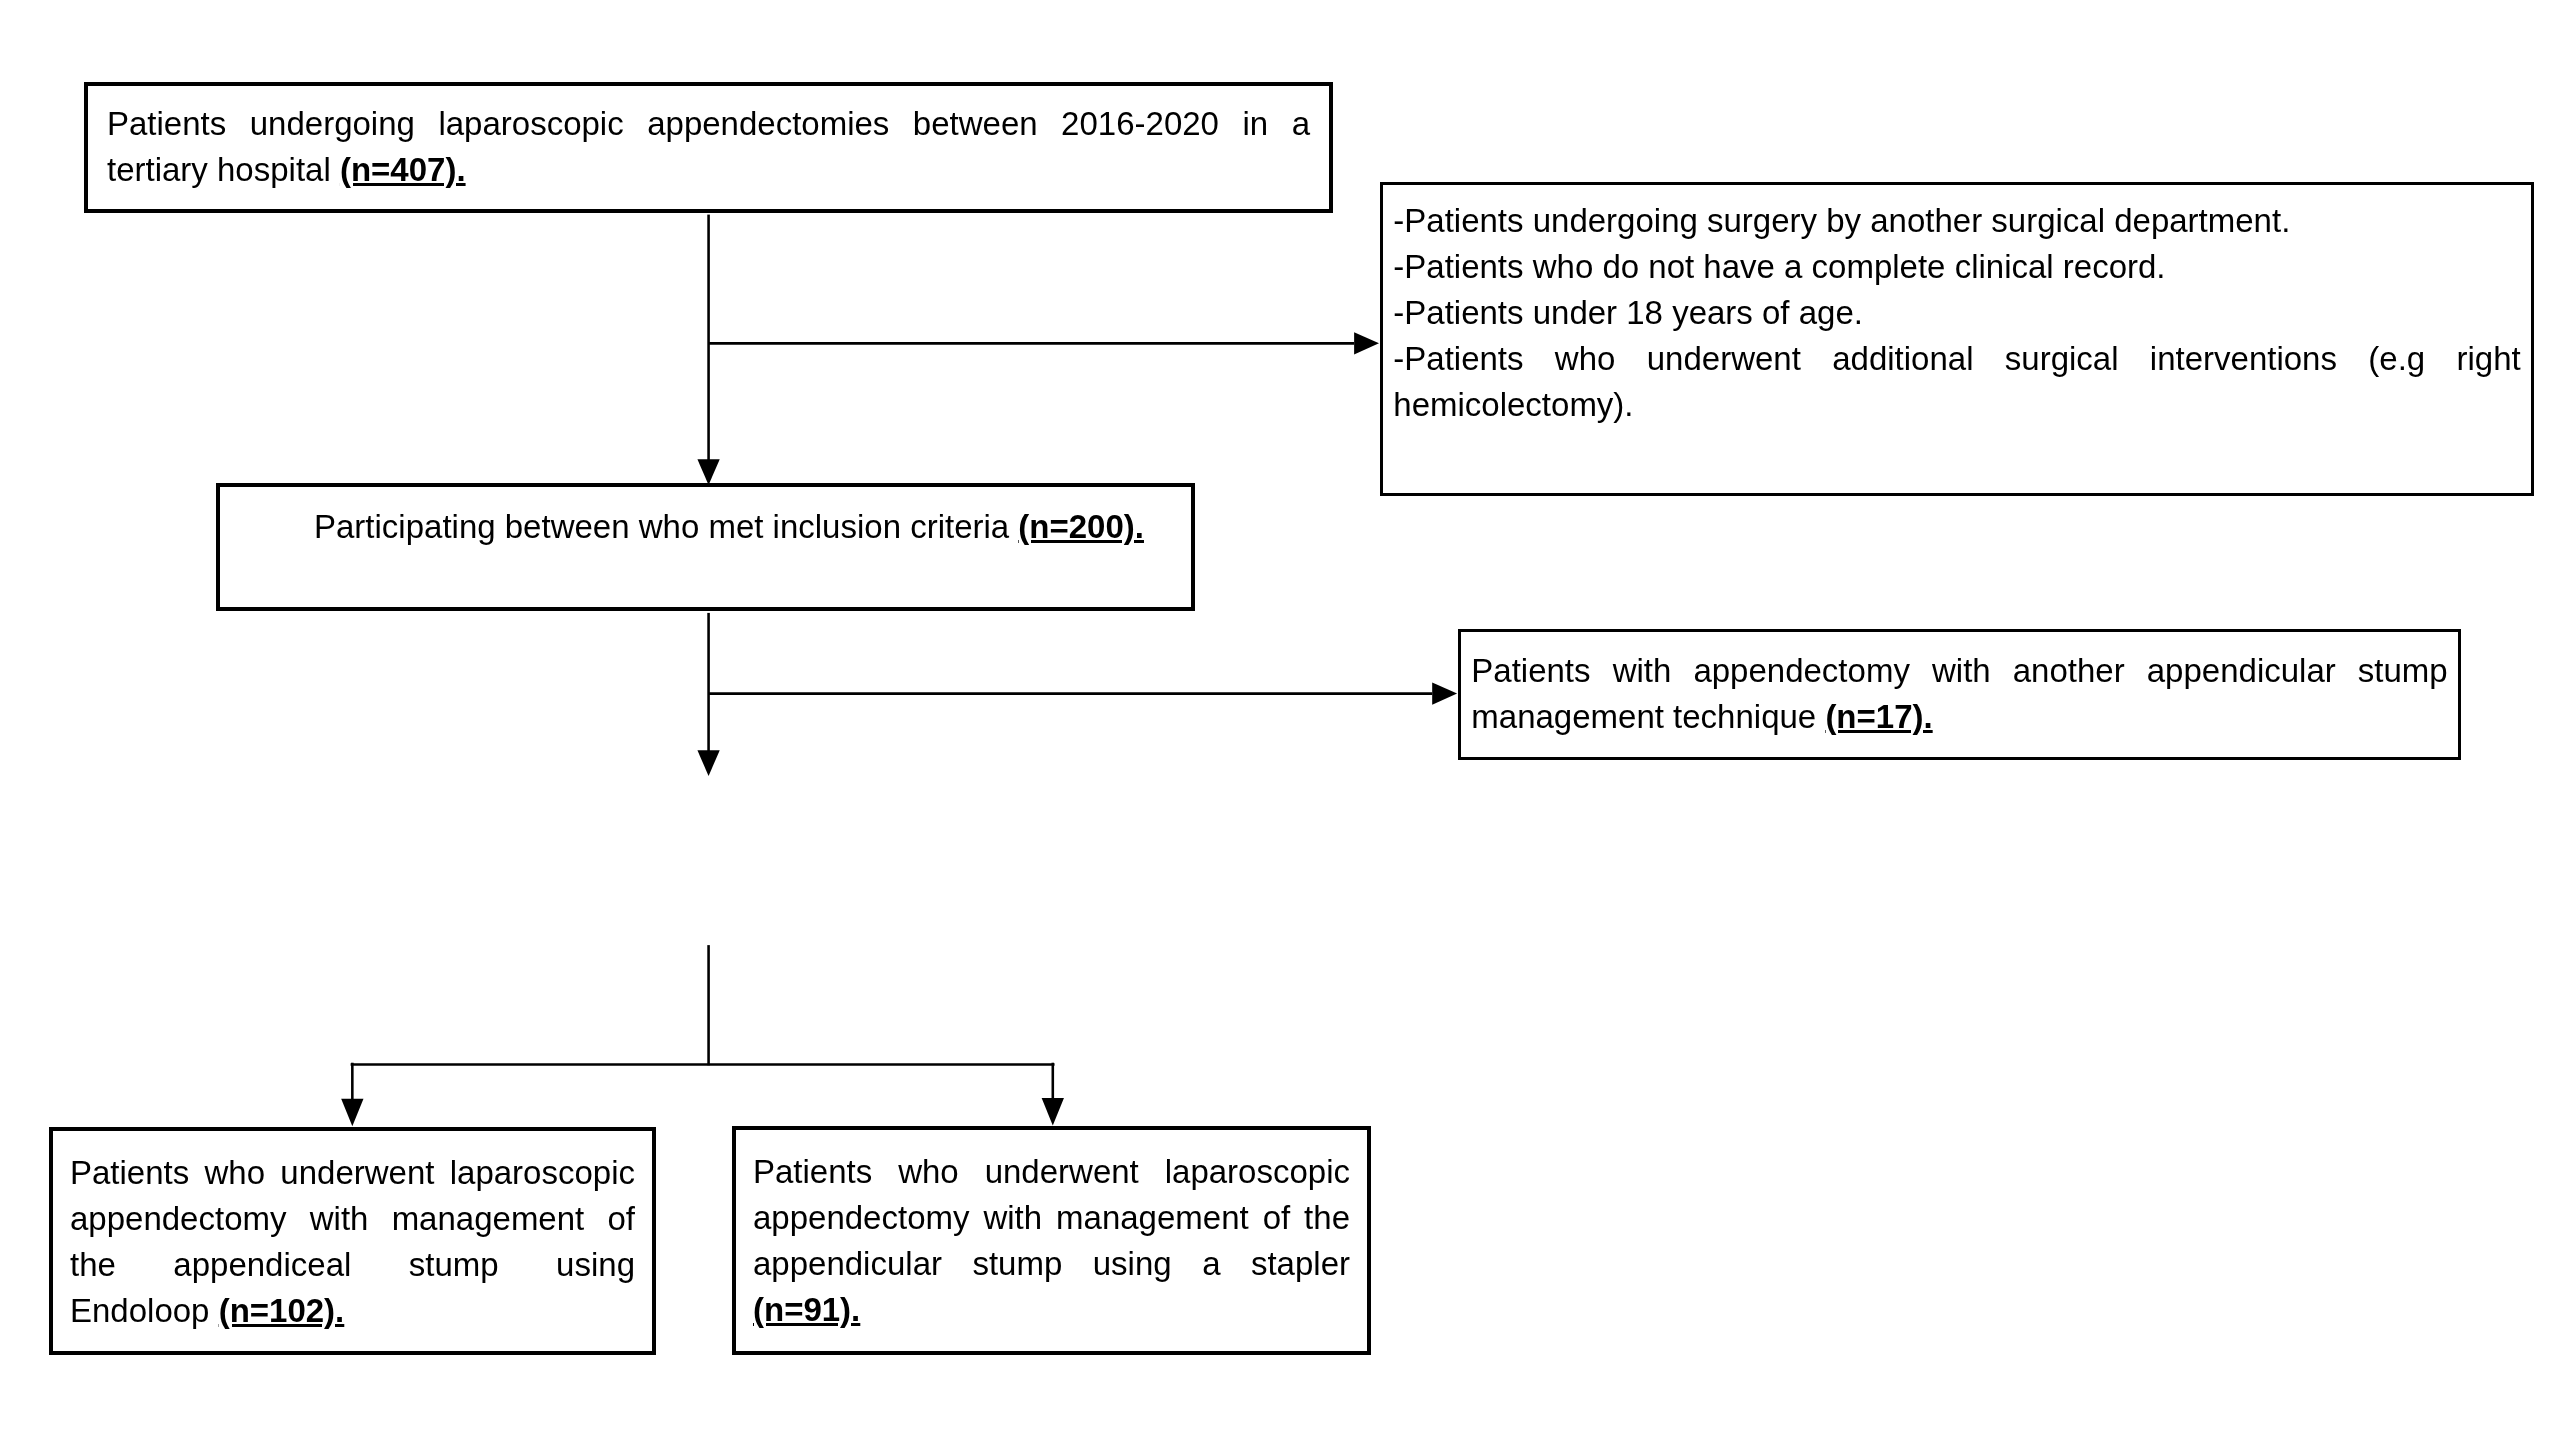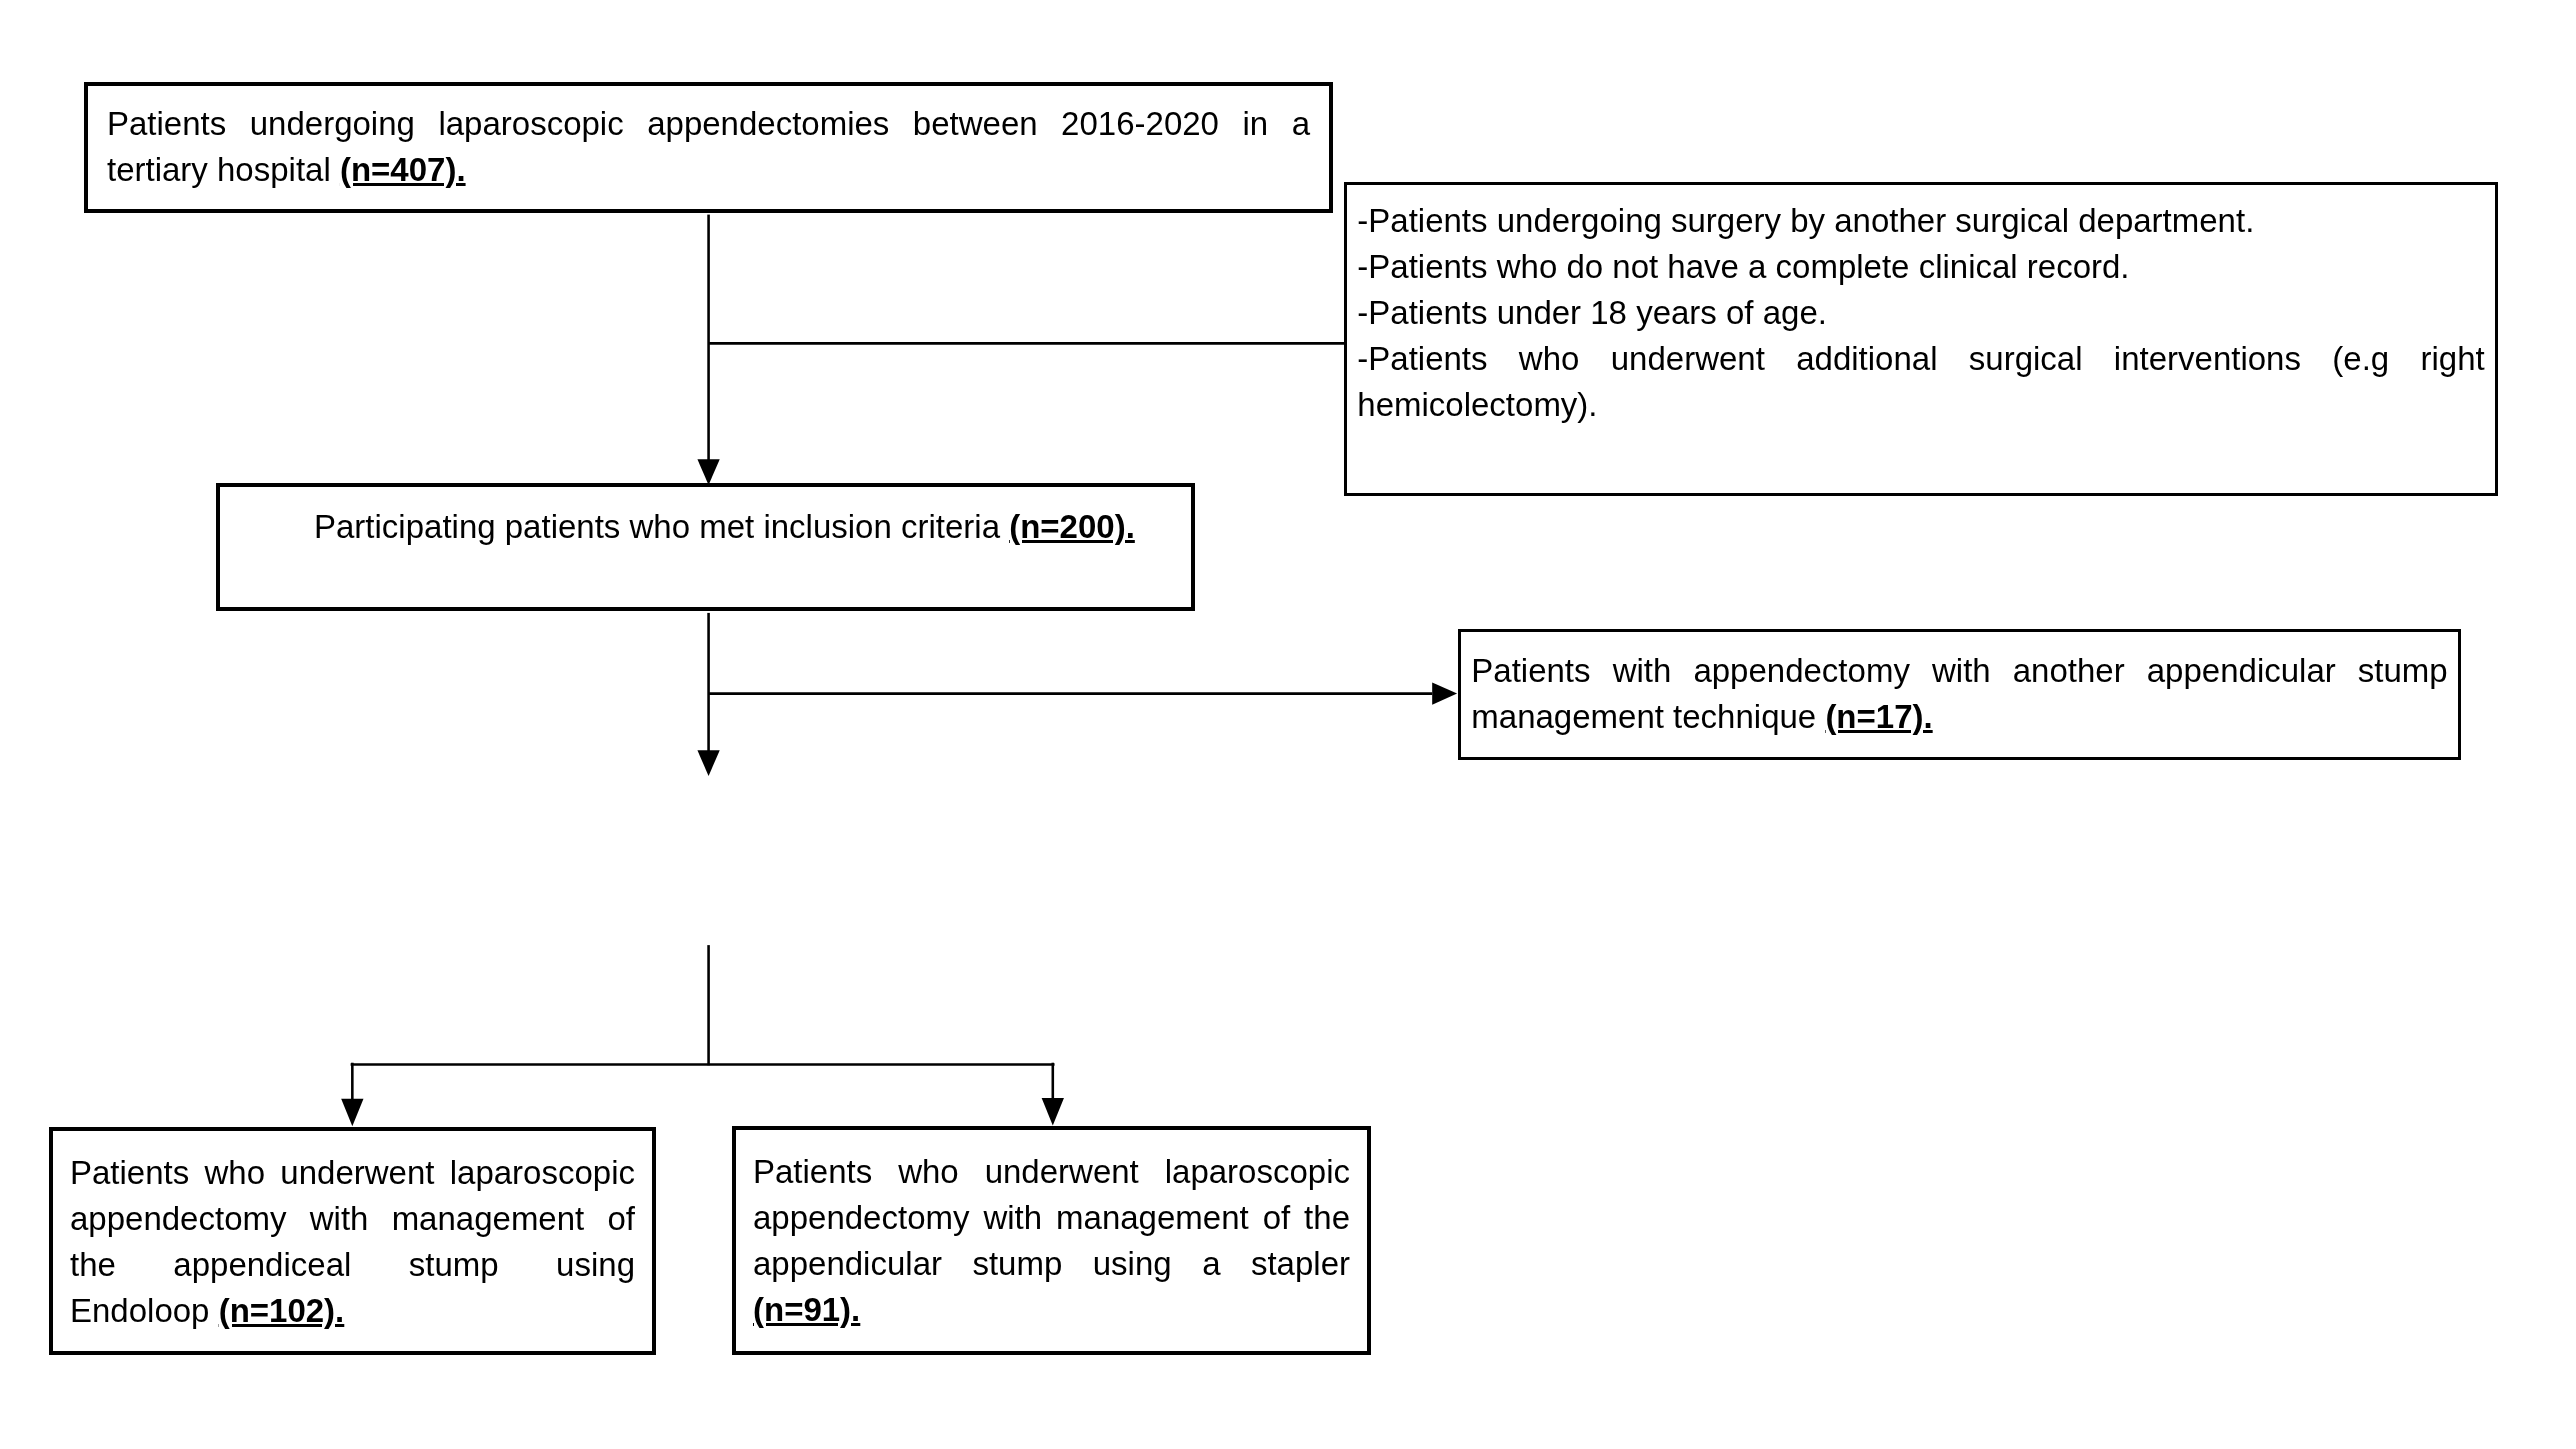--- a/index.html
+++ b/index.html
@@ -23,21 +23,21 @@
     box-sizing:border-box;
     border:4.3px solid var(--border);
     background:var(--bg);
   }
   .box.thin{border-width:3.4px;}
   .box p{margin:0;text-align:justify;}
   .box p.indent{text-indent:77px;}
   b{font-weight:bold;text-decoration:underline;}
   
   #box-initial   {left:84px;   top:82px;   width:1249px; height:131px; padding:14.6px 19px;}
-  #box-excl1     {left:1344px; top:182px;  width:1154px; height:314px; padding:13px 10.3px;}
+  #box-excl1     {left:1380px; top:182px;  width:1154px; height:314px; padding:13px 10.3px;}
   #box-inclusion {left:216px;  top:483px;  width:979px; height:128px; padding:17px 17px;}
   #box-excl2     {left:1458px; top:629px;  width:1003px; height:131px; padding:15.5px 10.3px;}
   #box-protocol  {left:283px;  top:776px;  width:846px;  height:167px; padding:13.7px 12px;}
   #box-endoloop  {left:49px;   top:1127px; width:607px;  height:228px; padding:19px 17px;}
   #box-stapler   {left:732px;  top:1126px; width:639px;  height:229px; padding:19px 17px;}
   #connectors{
     position:absolute;
     left:0;top:0;
     width:2576px;height:1449px;
     pointer-events:none;
@@ -74,21 +74,21 @@
   </div>
 
   <div class="box thin" id="box-excl1">
     <p>-Patients undergoing surgery by another surgical department.</p>
     <p>-Patients who do not have a complete clinical record.</p>
     <p>-Patients under 18 years of age.</p>
     <p>-Patients who underwent additional surgical interventions (e.g right hemicolectomy).</p>
   </div>
 
   <div class="box" id="box-inclusion">
-    <p class="indent"><span>Participating patients who met inclusion criteria </span><b>(n=200).</b></p>
+    <p class="indent"><span>Participating between who met inclusion criteria </span><b>(n=200).</b></p>
   </div>
 
   <div class="box thin" id="box-excl2">
     <p><span>Patients with appendectomy with another appendicular stump management technique </span><b>(n=17).</b></p>
   </div>
 
 
   <div class="box" id="box-endoloop">
     <p><span>Patients who underwent laparoscopic appendectomy with management of the appendiceal stump using Endoloop </span><b>(n=102).</b></p>
   </div>

